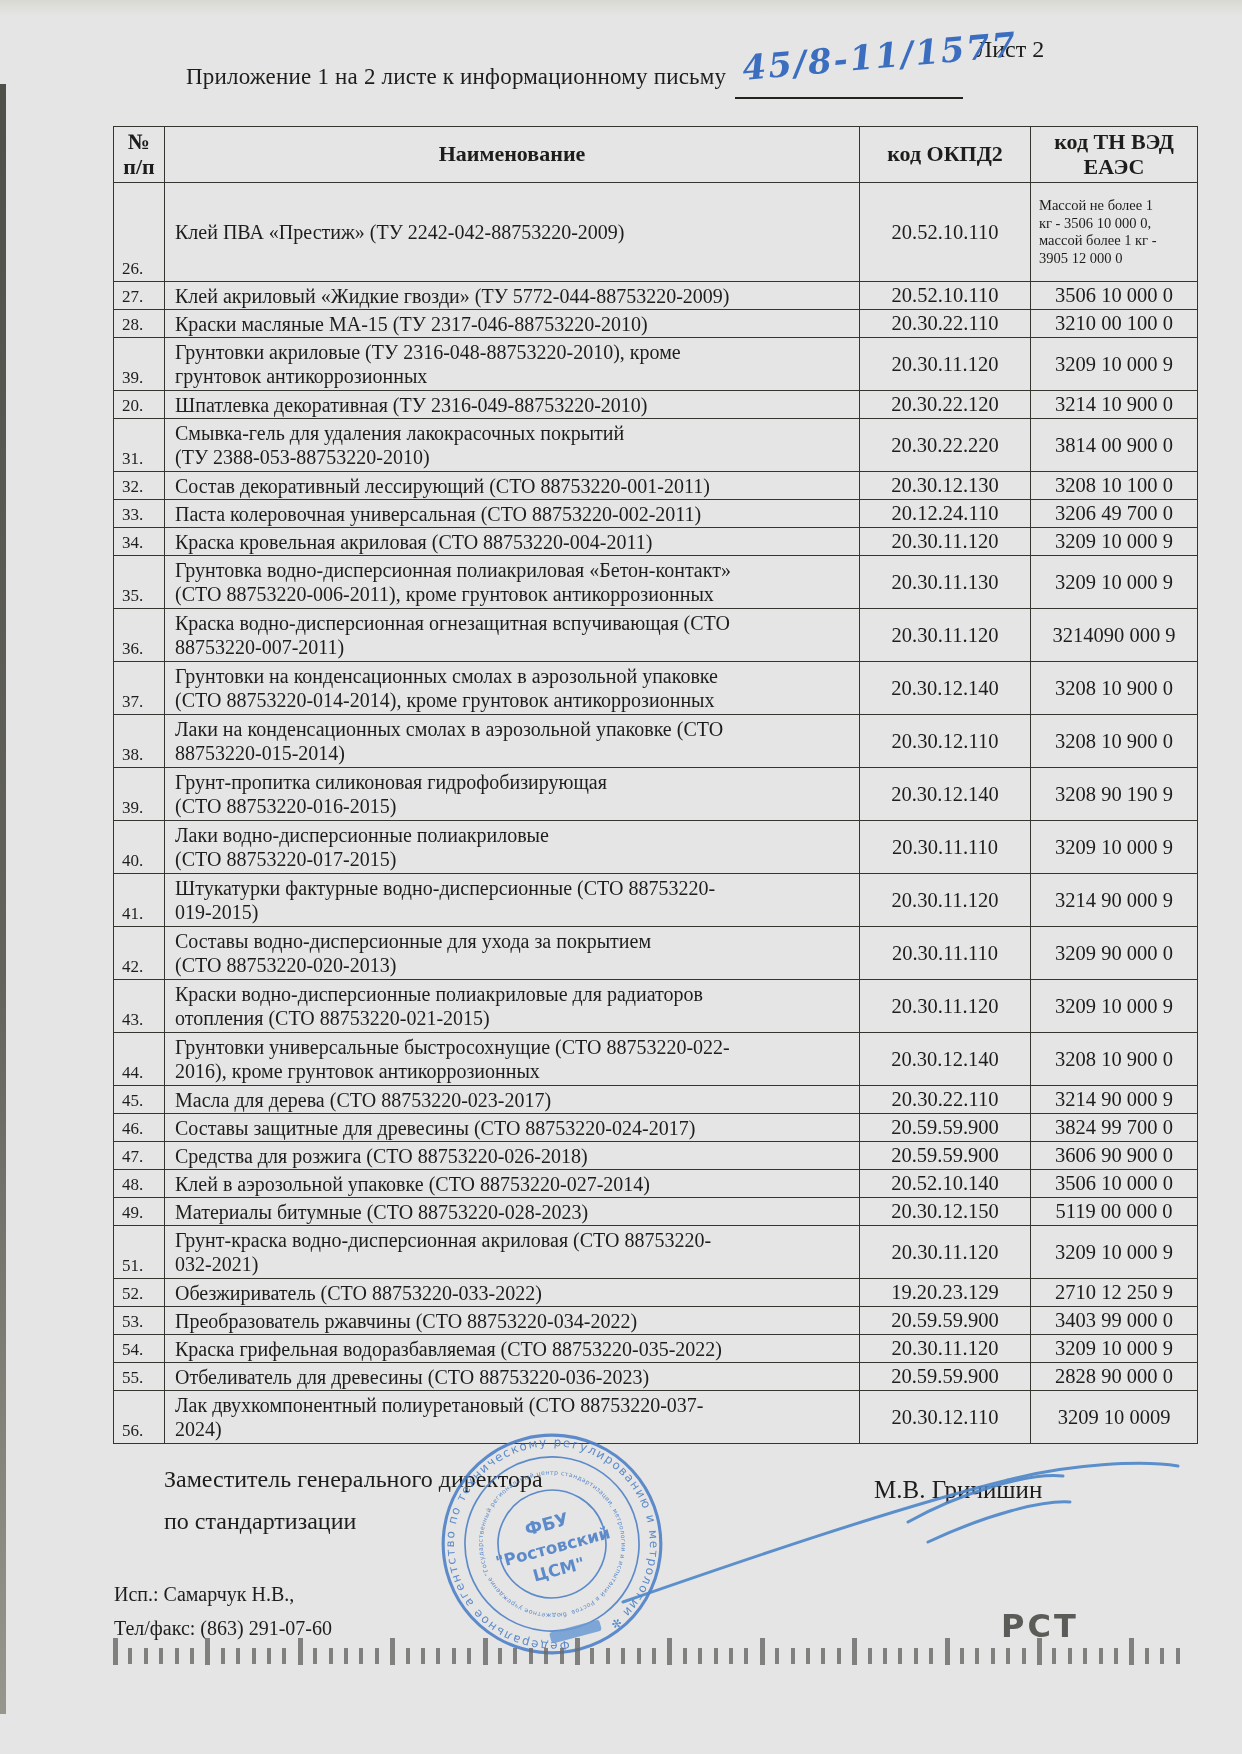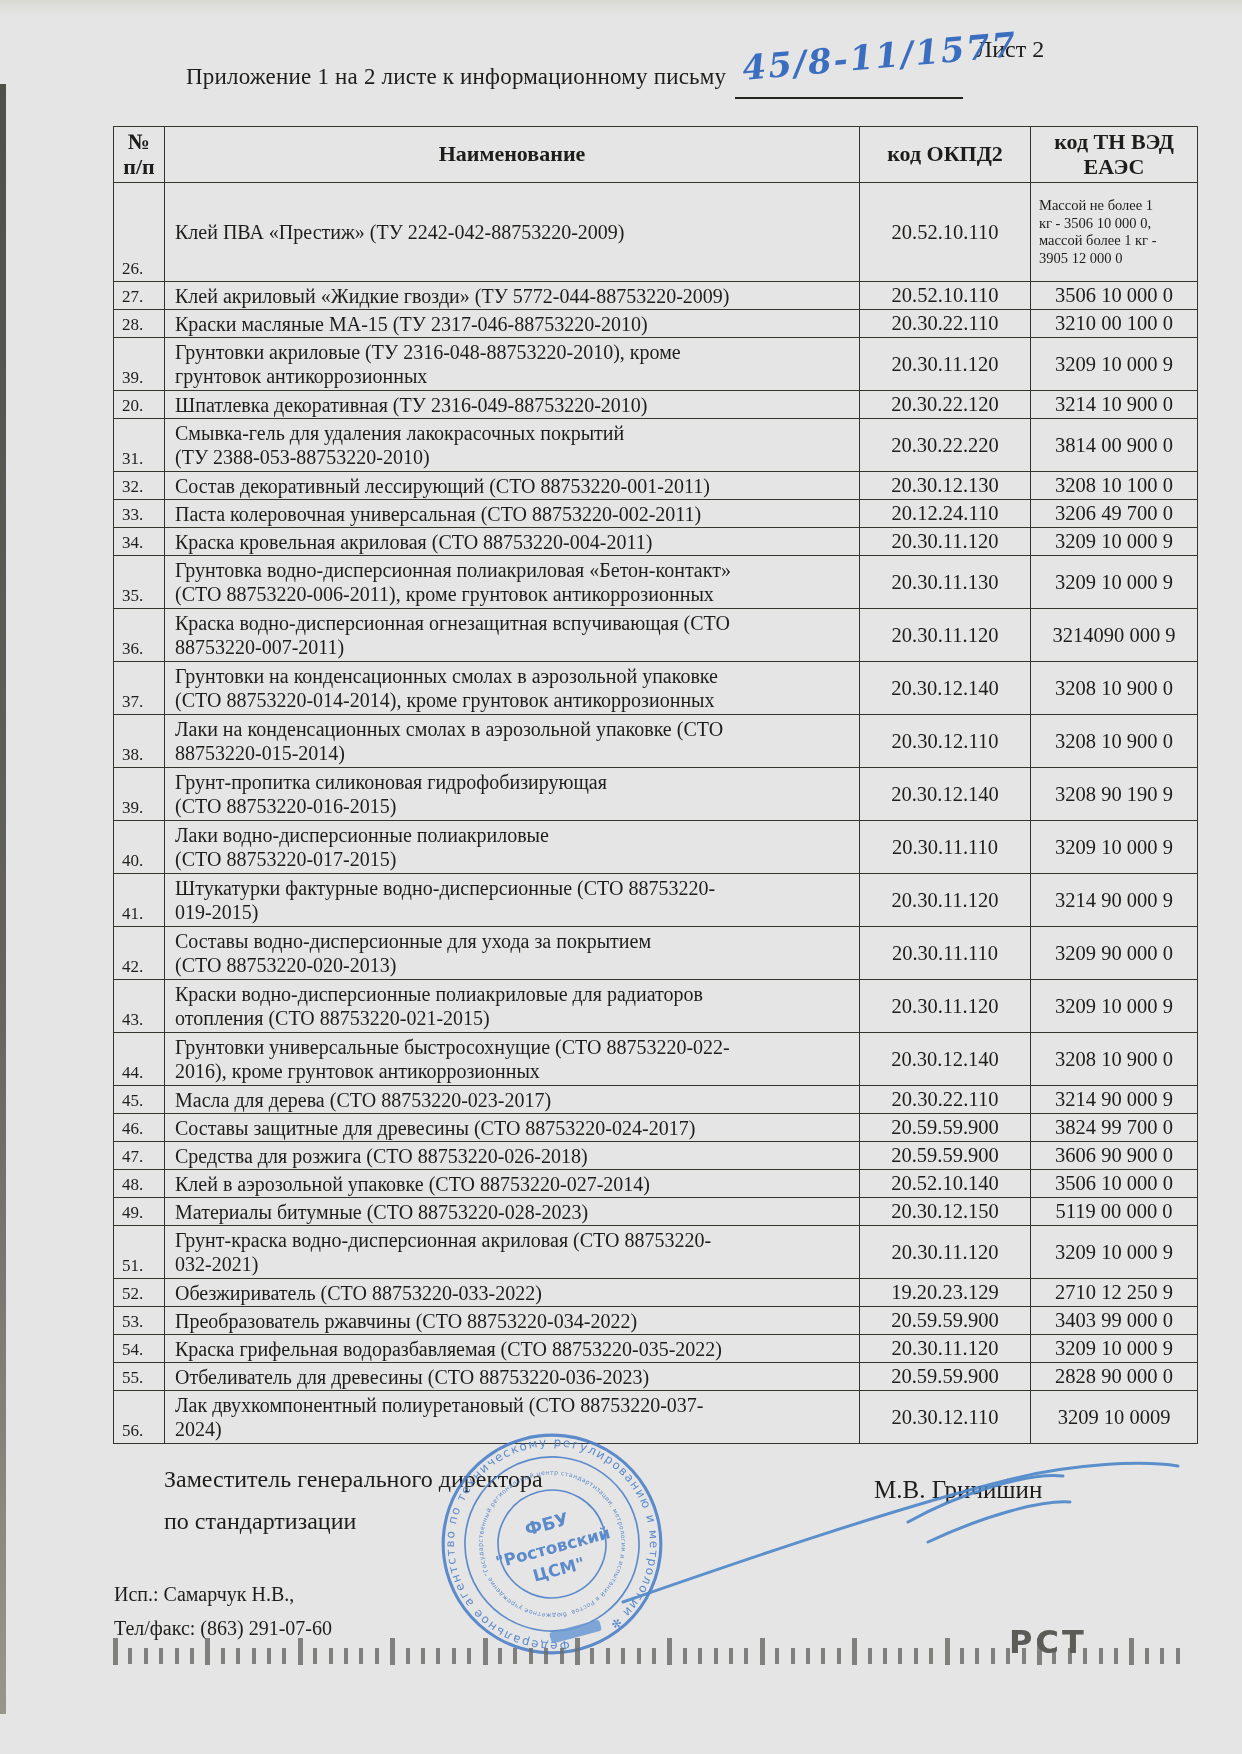--- a/index.html
+++ b/index.html
@@ -35,22 +35,22 @@
   .exec2{position:absolute;left:114px;top:1617px;font-size:20px;}
 
   .stamp{position:absolute;left:438px;top:1430px;width:228px;height:228px;opacity:.88;}
   .signature{position:absolute;left:598px;top:1452px;width:600px;height:180px;}
 
   .ruler{position:absolute;left:113px;top:1638px;width:1077px;height:32px;opacity:.82;}
   .ruler .small-ticks{position:absolute;left:0;right:0;bottom:6px;height:16px;
         background:repeating-linear-gradient(90deg,#6b6b68 0 4px,rgba(0,0,0,0) 4px 15.4px);}
   .ruler .tall-ticks{position:absolute;left:0;right:0;bottom:5px;height:27px;
         background:repeating-linear-gradient(90deg,#6b6b68 0 5px,rgba(0,0,0,0) 5px 92.4px);}
-  .rst{position:absolute;left:996px;top:1606px;display:flex;align-items:flex-end;height:56px;
-        font-family:"DejaVu Sans",sans-serif;}
+  .rst{position:absolute;left:996px;top:1606px;display:flex;align-items:center;height:56px;
+        font-family:"DejaVu Sans",sans-serif;flex-direction:column;}
   .rst .bar{width:8px;background:#5b5b58;}
   .rst .letters{font-size:32px;font-weight:bold;color:#5b5b58;letter-spacing:3px;
         line-height:40px;padding:0 5px;}
 </style>
 </head>
 <body>
 
 <div class="page">
 
   <div class="edge-top"></div>

